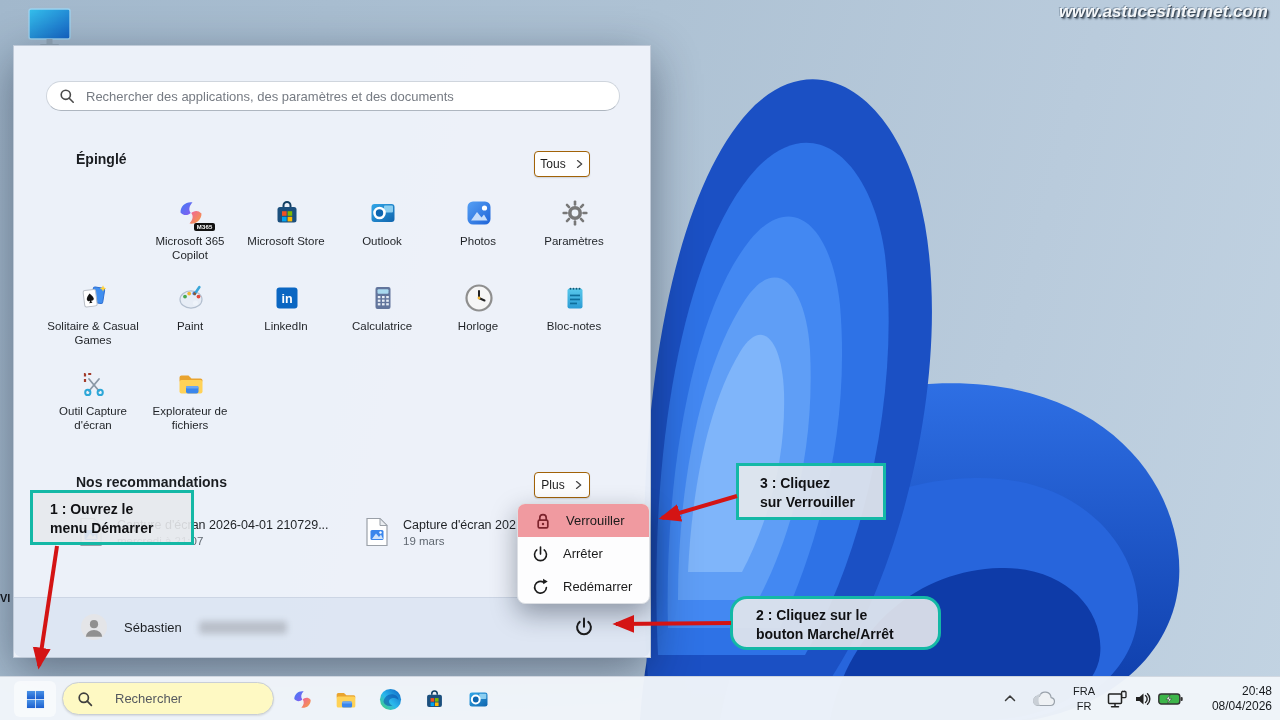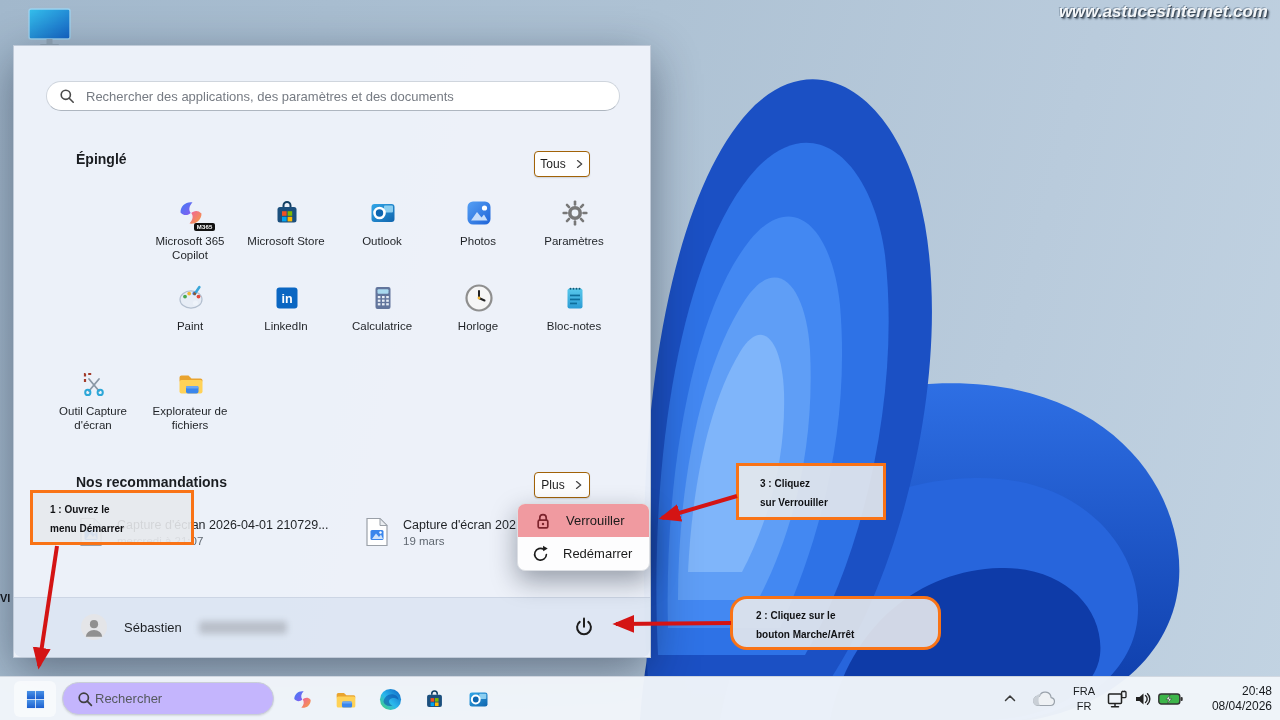--- a/index.html
+++ b/index.html
@@ -66,38 +66,38 @@
   
   #power-menu{
     left:517px;top:503px;width:131px;z-index:12;background:#fdfdfe;border:1px solid #dcdfe4;
     border-radius:8px;box-shadow:0 10px 26px rgba(10,20,40,.38);overflow:hidden;
   }
   .pm-item{height:33px;display:flex;align-items:center;gap:13px;padding-left:13px;font-size:13px;color:#1b1b1b;}
   .pm-item.hl{background:#f09aa0;padding-left:15px;}
 
   
   .anno{
-    z-index:15;background:rgba(231,233,236,.9);border:3px solid #f97316;box-sizing:border-box;
-    font-size:10px;font-weight:700;color:#101114;line-height:19px;
+    z-index:15;background:rgba(231,233,236,.9);border:3px solid #14b8a6;box-sizing:border-box;
+    font-size:14px;font-weight:700;color:#101114;line-height:19px;
   }
   #anno-1{left:30px;top:490px;width:164px;height:55px;padding:7px 0 0 17px;}
   #anno-3{left:736px;top:463px;width:150px;height:57px;padding:8px 0 0 21px;}
   #anno-2{left:730px;top:596px;width:211px;height:54px;padding:7px 0 0 23px;border-radius:17px;}
   #arrows{left:0;top:0;width:1280px;height:720px;z-index:20;pointer-events:none;}
 
   
   #taskbar{
     left:0;top:676px;width:1280px;height:44px;z-index:8;background:rgba(241,245,250,.97);
     border-top:1px solid rgba(70,90,115,.18);
   }
   #tb-start{left:14px;top:4px;width:42px;height:36px;border-radius:6px;background:rgba(255,255,255,.55);
     display:flex;align-items:center;justify-content:center;}
   #tb-search{
-    left:62px;top:5px;width:212px;height:33px;border-radius:17px;background:#c4b5fd;border:1px solid #c9cfd7;
-    box-shadow:0 1px 2px rgba(0,0,0,.1);display:flex;align-items:center;gap:2px;padding:0 14px;box-sizing:border-box;
+    left:62px;top:5px;width:212px;height:33px;border-radius:17px;background:#fef9c3;border:1px solid #c9cfd7;
+    box-shadow:0 1px 2px rgba(0,0,0,.1);display:flex;align-items:center;gap:22px;padding:0 14px;box-sizing:border-box;
   }
   #tb-search span{font-size:13px;color:#55595f;}
   .tb-app{top:7px;width:40px;height:30px;display:flex;align-items:center;justify-content:center;}
   .tray{display:flex;align-items:center;justify-content:center;}
   #tray-lang{left:1066px;top:7px;width:36px;text-align:center;font-size:11px;line-height:15px;color:#1b1e22;}
   #tray-clock{left:1190px;top:7px;width:82px;text-align:right;font-size:12px;line-height:15px;color:#16191d;}
 </style>
 </head>
 <body>
 
@@ -242,20 +242,35 @@
             <rect x="14.7" y="3.4" width="2.6" height="5.4" rx="1.2" transform="rotate(270 16 16)"></rect>
             <rect x="14.7" y="3.4" width="2.6" height="5.4" rx="1.2" transform="rotate(315 16 16)"></rect>
             <circle cx="16" cy="16" r="7"></circle>
           </g>
           <circle cx="16" cy="16" r="3.4" fill="#eef3fa"></circle>
         </svg>
     </span>
     <span class="tlabel">Paramètres</span>
   </div>
 
+  <div class="abs tile" style="left:31px;top:235px">
+    <span class="ticon">
+      <svg width="32" height="32" viewBox="0 0 32 32">
+          <g transform="rotate(9 20 15)">
+            <rect x="14" y="5.5" width="11.5" height="15.5" rx="1.8" fill="#3f8ef0" stroke="#2d6fd2"></rect>
+          </g>
+          <g transform="rotate(-7 12 17)">
+            <rect x="6" y="8" width="12.5" height="16.5" rx="1.8" fill="#fff" stroke="#b9bec6"></rect>
+            <path d="M12.2,11.5 C10,14 8.8,15.4 8.8,17 a2,2 0 0 0 3,1.7 c-.2,1-.6,1.8-1.2,2.3 h3.4 c-.6-.5-1-1.3-1.2-2.3 a2,2 0 0 0 3-1.7 C15.8,15.4 14.4,14 12.2,11.5 Z" fill="#141414"></path>
+          </g>
+          <polygon points="25,3.2 26,5.4 28.2,6.4 26,7.4 25,9.6 24,7.4 21.8,6.4 24,5.4" fill="#ffd23e"></polygon>
+        </svg>
+    </span>
+    <span class="tlabel">Solitaire &amp; Casual Games</span>
+  </div>
   <div class="abs tile" style="left:128px;top:235px">
     <span class="ticon">
       <svg width="32" height="32" viewBox="0 0 32 32">
           <ellipse cx="16" cy="17.5" rx="11" ry="8.6" fill="#e7edf6" stroke="#b3bfcf" stroke-width="1.2"></ellipse>
           <circle cx="20.5" cy="21" r="2.6" fill="#eef3fa"></circle>
           <circle cx="10" cy="14.6" r="1.9" fill="#49a84f"></circle>
           <circle cx="14.2" cy="11.6" r="1.9" fill="#f2b632"></circle>
           <circle cx="19.3" cy="11.4" r="1.9" fill="#3f7de0"></circle>
           <circle cx="23.5" cy="14.6" r="1.9" fill="#e4483b"></circle>
           <g transform="rotate(35 22 8)">
@@ -417,20 +432,29 @@
           <path d="M6.8,9.2 V6.8 a3.2,3.2 0 0 1 6.4,0 V9.2" fill="none" stroke="#7c232c" stroke-width="1.7"></path>
           <rect x="5.2" y="9.2" width="9.6" height="7.6" rx="1.4" fill="none" stroke="#7c232c" stroke-width="1.7"></rect>
           <circle cx="10" cy="13" r="1.2" fill="#7c232c"></circle>
         </svg>
     </span>
     <span>Verrouiller</span>
   </div>
   <div class="pm-item">
     <span>
       <svg width="19" height="19" viewBox="0 0 20 20">
+          <path d="M6.12,6.24 A6.3,6.3 0 1 0 13.88,6.24" fill="none" stroke="#1c1c1c" stroke-width="1.7" stroke-linecap="round"></path>
+          <line x1="10" y1="3.2" x2="10" y2="10.6" stroke="#1c1c1c" stroke-width="1.7" stroke-linecap="round"></line>
+        </svg>
+    </span>
+    <span>Arrêter</span>
+  </div>
+  <div class="pm-item">
+    <span>
+      <svg width="19" height="19" viewBox="0 0 20 20">
           <path d="M13.4,5.6 A6.2,6.2 0 1 0 16.2,11" fill="none" stroke="#1c1c1c" stroke-width="1.7" stroke-linecap="round"></path>
           <polygon points="12.6,1.8 17.6,4.8 12.9,7.6" fill="#1c1c1c"></polygon>
         </svg>
     </span>
     <span>Redémarrer</span>
   </div>
 </div>
 
 <div id="anno-1" class="abs anno">
   <div>1 : Ouvrez le</div>

